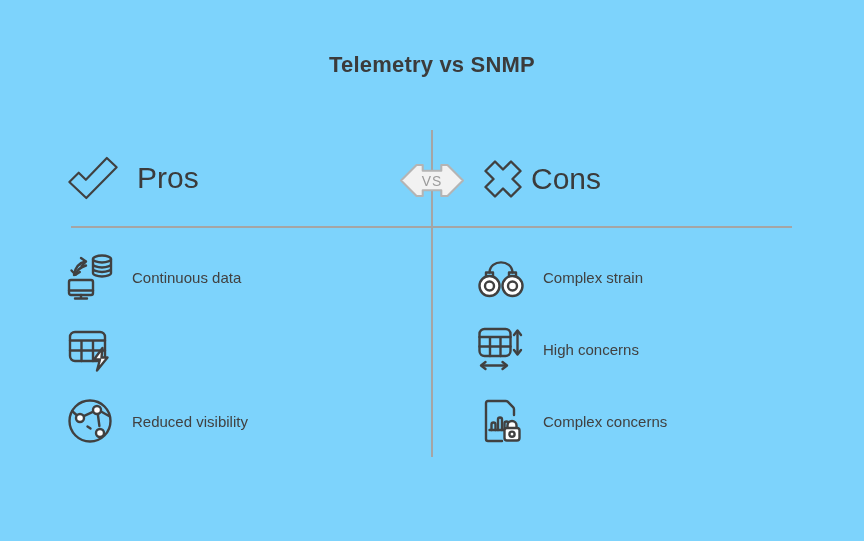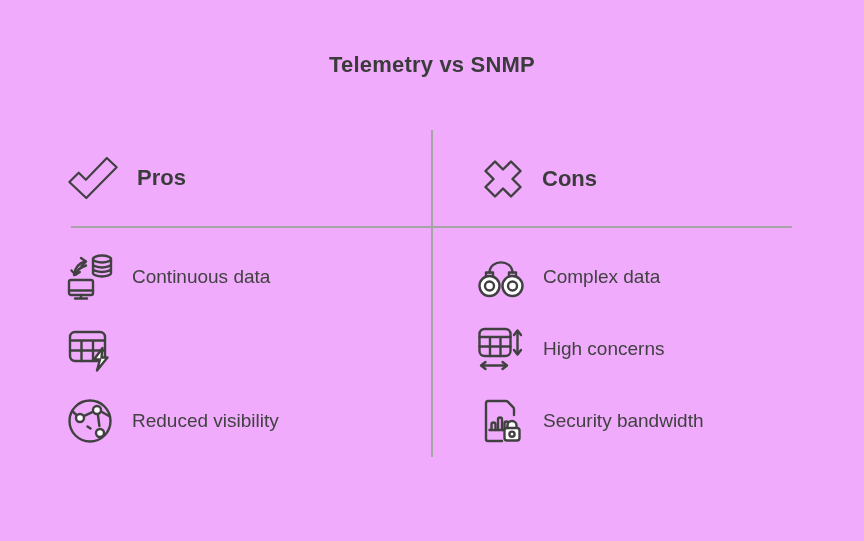--- a/index.html
+++ b/index.html
@@ -1,21 +1,21 @@
 <!DOCTYPE html>
 <html><head>
 <meta charset="utf-8">
 <style>
   * { margin: 0; padding: 0; box-sizing: border-box; }
   html, body { background: #ffffff; }
   .canvas {
     position: relative;
     width: 864px;
     height: 541px;
-    background: #f0abfc;
+    background: #7dd3fc;
     font-family: "Liberation Sans", sans-serif;
     overflow: hidden;
   }
   .title {
     position: absolute;
     top: 52px;
     left: 0;
     width: 864px;
     text-align: center;
     font-size: 22px;
@@ -50,42 +50,42 @@
     z-index: 2;
   }
   .vs-badge svg { display: block; }
   .col-header {
     position: absolute;
     display: flex;
     align-items: center;
     z-index: 2;
   }
   .col-header.pros { left: 66px; top: 153px; gap: 17px; }
-  .col-header.cons { left: 479px; top: 155px; gap: 15px; }
+  .col-header.cons { left: 479px; top: 155px; gap: 4px; }
   .col-heading {
-    font-size: 22px;
-    font-weight: bold;
+    font-size: 30px;
+    font-weight: normal;
     color: #3b3b3b;
   }
   .items {
     position: absolute;
     top: 241px;
     z-index: 2;
   }
   .items.pros { left: 66px; }
   .items.cons { left: 477px; }
   .item-row {
     display: flex;
     align-items: center;
     height: 72px;
     gap: 18px;
   }
   .item-row svg { display: block; flex: 0 0 auto; }
   .item-label {
-    font-size: 19px;
+    font-size: 15px;
     color: #414141;
   }
   .icon-stroke {
     fill: none;
     stroke: #404040;
     stroke-width: 2.4;
     stroke-linecap: round;
     stroke-linejoin: round;
   }
   .icon-fillwhite {
@@ -112,20 +112,26 @@
 </head>
 <body>
 
 <div class="canvas">
 
   <div class="title">Telemetry vs SNMP</div>
 
   <div class="divider-v"></div>
   <div class="divider-h"></div>
 
+  <div class="vs-badge">
+    <svg width="66" height="47" viewBox="0 0 64 44">
+      <path class="vs-shape" d="M2,22 L17,7 L23,7 L23,12.5 L41,12.5 L41,7 L47,7 L62,22 L47,37 L41,37 L41,31.5 L23,31.5 L23,37 L17,37 Z"></path>
+      <text class="vs-text" x="32" y="27" text-anchor="middle">VS</text>
+    </svg>
+  </div>
 
   <div class="col-header pros">
     <svg width="54" height="50" viewBox="0 0 60 56">
       <path class="icon-stroke" stroke-width="2.6" d="M3.5,32.5 L14,22 L22,30 L45.5,5.5 L56.5,16 L22.5,50.5 Z"></path>
     </svg>
     <div class="col-heading">Pros</div>
   </div>
 
   <div class="col-header cons">
     <svg width="48" height="48" viewBox="0 0 48 48">
@@ -180,21 +186,21 @@
     <div class="item-row">
       <svg width="48" height="48" viewBox="0 0 48 48">
         <path class="icon-stroke" d="M12.5,19.5 C13,6 35,6 35.5,19.5"></path>
         <path class="icon-stroke" d="M9,23.5 V19.5 H16 V23.5"></path>
         <path class="icon-stroke" d="M32,23.5 V19.5 H39 V23.5"></path>
         <circle class="icon-fillwhite" cx="12.5" cy="33" r="10"></circle>
         <circle class="icon-stroke" cx="12.5" cy="33" r="4.5"></circle>
         <circle class="icon-fillwhite" cx="35.5" cy="33" r="10"></circle>
         <circle class="icon-stroke" cx="35.5" cy="33" r="4.5"></circle>
       </svg>
-      <div class="item-label">Complex data</div>
+      <div class="item-label">Complex strain</div>
     </div>
 
     <div class="item-row">
       <svg width="48" height="48" viewBox="0 0 48 48">
         <rect class="icon-stroke" x="2.5" y="4" width="31" height="27" rx="5"></rect>
         <path class="icon-stroke" d="M2.5,12 H33.5 M13,12 V31 M23.5,12 V31 M2.5,21.5 H33.5"></path>
         <path class="icon-stroke" d="M40.5,6.5 V28.5"></path>
         <path class="icon-stroke" d="M37,10 L40.5,5.5 L44,10 M37,25 L40.5,29.5 L44,25"></path>
         <path class="icon-stroke" d="M5,40.5 H29"></path>
         <path class="icon-stroke" d="M8.5,37 L4,40.5 L8.5,44 M25.5,37 L30,40.5 L25.5,44"></path>
@@ -206,18 +212,18 @@
       <svg width="48" height="48" viewBox="0 0 48 48">
         <path class="icon-stroke" d="M25,44 H11 Q9,44 9,42 V6 Q9,4 11,4 H28.5 Q30,4 30.7,4.7 L36.3,10.3 Q37,11 37,12.5 V18"></path>
         <path class="icon-stroke" d="M12.5,33 H29"></path>
         <path class="icon-stroke" d="M14.5,33 V27.5 A2,2 0 0 1 18.5,27.5 V33"></path>
         <path class="icon-stroke" d="M21,33 V22.5 A2,2 0 0 1 25,22.5 V33"></path>
         <path class="icon-stroke" d="M27.5,33 V26.5 A2,2 0 0 1 31.5,26.5 V33"></path>
         <path class="icon-fillwhite" d="M30.5,31 V28.5 A4.5,4.5 0 0 1 39.5,28.5 V31"></path>
         <rect class="icon-fillwhite" x="27.5" y="31" width="15" height="12.5" rx="2.5"></rect>
         <circle class="icon-stroke" cx="35" cy="37.2" r="2.6"></circle>
       </svg>
-      <div class="item-label">Security bandwidth</div>
+      <div class="item-label">Complex concerns</div>
     </div>
 
   </div>
 
 </div>
 
 </body></html>

